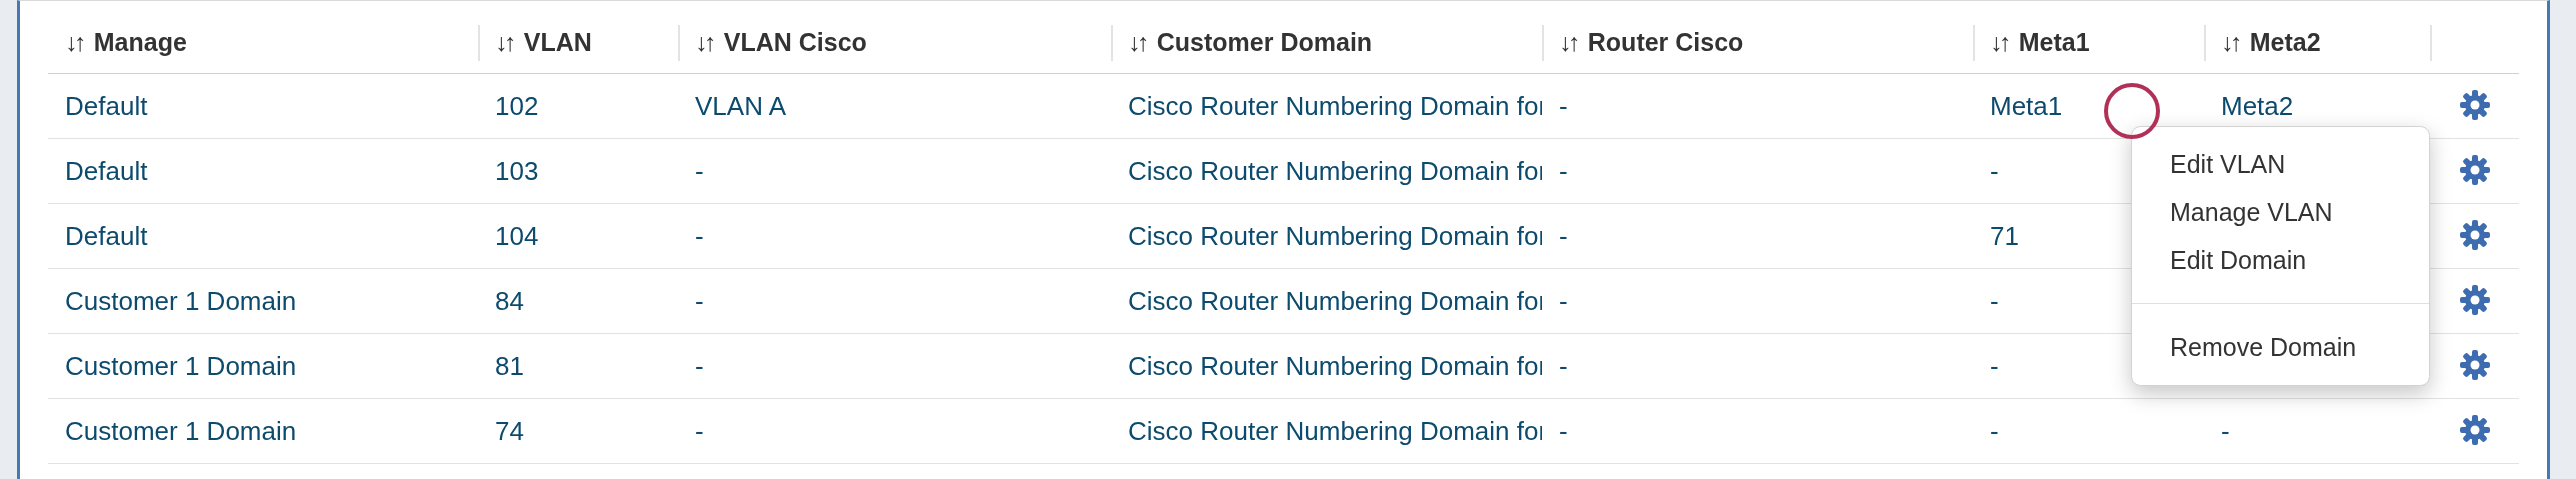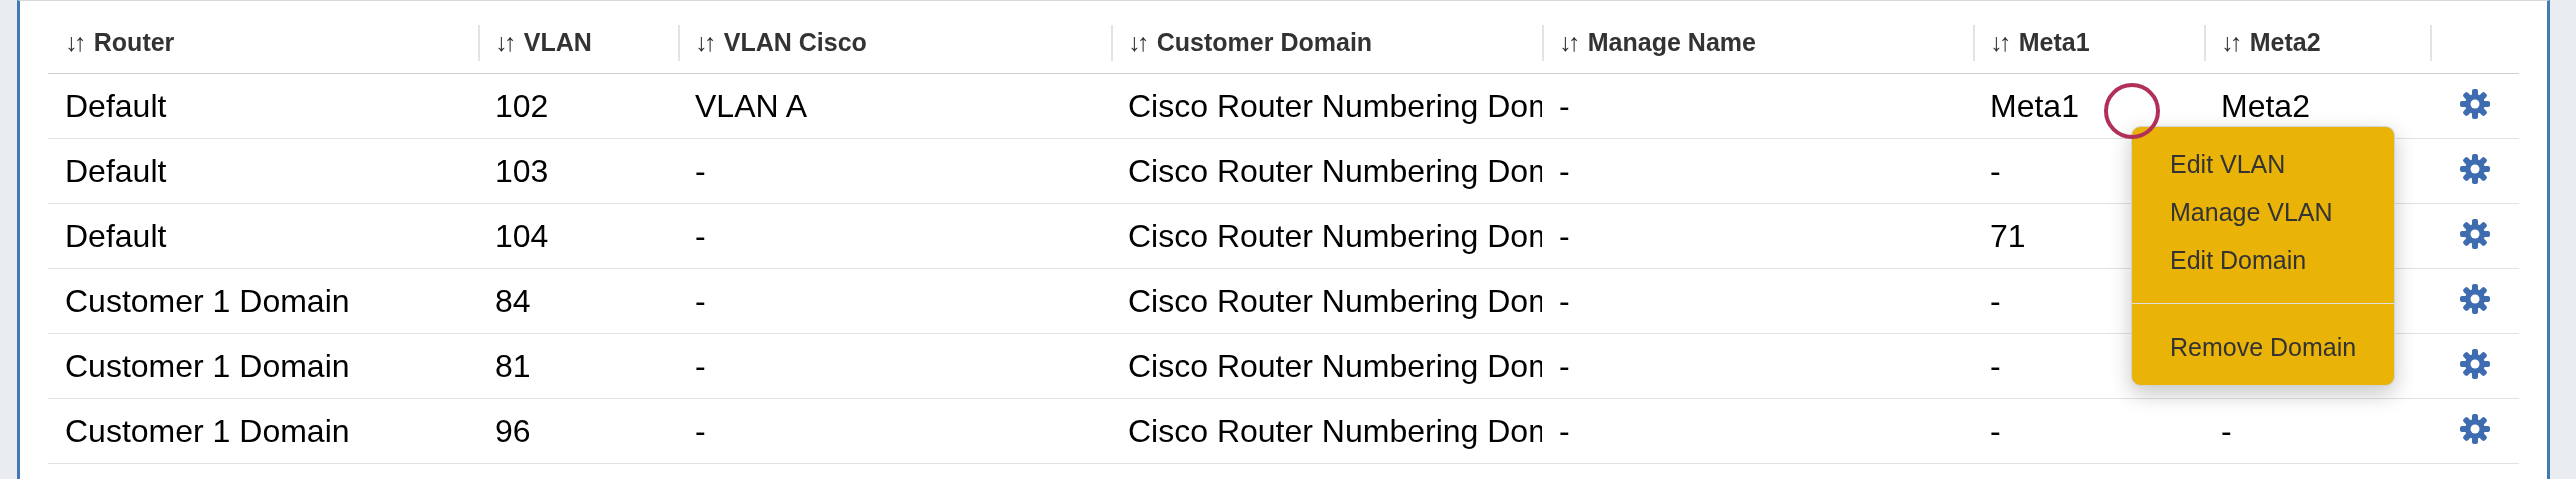--- a/index.html
+++ b/index.html
@@ -50,38 +50,38 @@
   }
   .sort-icon{
     font-weight:bold;color:#333;
     letter-spacing:-3.8px;
     margin-right:11.4px;
     display:inline-block;
   }
   tbody td{
     height:65px;
     padding:0 0 0 17px;
-    font-size:32px;color:#000000;
+    font-size:26px;color:#0c4a6e;
     border-bottom:1.9px solid #e2e2e2;
     white-space:nowrap;overflow:hidden;
     vertical-align:middle;
     box-sizing:border-box;
   }
   td.actions-cell{padding:0;text-align:center;}
   .gear-btn{
     background:none;border:none;padding:3.8px;margin:0;
     cursor:pointer;line-height:0;
   }
   
   .context-menu{
     position:absolute;
     left:2131px;top:126px;
-    width:264px;
+    width:299px;
     box-sizing:border-box;
-    background:#eab308;
+    background:#ffffff;
     border:1px solid #d3d3d3;
     border-radius:9.5px;
     box-shadow:0 7.6px 21px rgba(0,0,0,0.22);
     padding:13.3px 0;
     z-index:10;
   }
   .context-menu .menu-item{
     height:48px;line-height:48px;
     padding:0 19px 0 38px;
     font-size:25px;color:#333;
@@ -114,25 +114,25 @@
       <col class="c-vlan">
       <col class="c-vlanname">
       <col class="c-numdom">
     <col class="c-router">
       <col class="c-meta1">
       <col class="c-meta2">
       <col class="c-actions">
   </colgroup>
   <thead>
     <tr>
-      <th><span class="sort-icon">↓↑</span><span>Router</span></th>
+      <th><span class="sort-icon">↓↑</span><span>Manage</span></th>
       <th><span class="sort-icon">↓↑</span><span>VLAN</span></th>
       <th><span class="sort-icon">↓↑</span><span>VLAN Cisco</span></th>
       <th><span class="sort-icon">↓↑</span><span>Customer Domain</span></th>
-      <th><span class="sort-icon">↓↑</span><span>Manage Name</span></th>
+      <th><span class="sort-icon">↓↑</span><span>Router Cisco</span></th>
       <th><span class="sort-icon">↓↑</span><span>Meta1</span></th>
       <th><span class="sort-icon">↓↑</span><span>Meta2</span></th>
       <th><span></span></th>
     </tr>
   </thead>
   <tbody id="table-body">
   <tr>
     <td>Default</td>
     <td>102</td>
     <td>VLAN A</td>
@@ -257,21 +257,21 @@
             </g>
             <circle cx="16" cy="16" r="4.5" fill="#ffffff"></circle>
           </svg>
         </span>
       </button>
     </td>
   </tr>
 
   <tr>
     <td>Customer 1 Domain</td>
-    <td>96</td>
+    <td>74</td>
     <td>-</td>
     <td>Cisco Router Numbering Domain for ...</td>
     <td>-</td>
     <td>-</td>
     <td>-</td>
     <td class="actions-cell">
       <button class="gear-btn">
         <span>
           <svg width="32" height="32" viewBox="0 0 32 32">
             <g fill="#3e6cb0">

